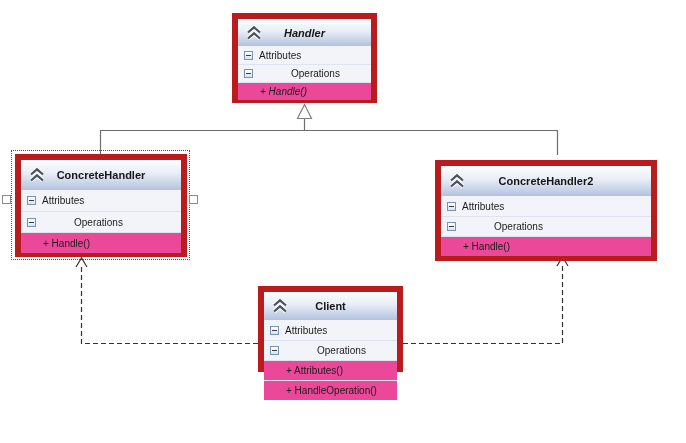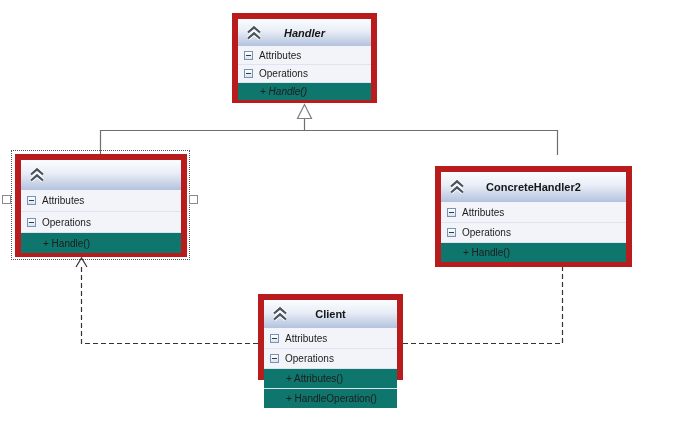--- a/index.html
+++ b/index.html
@@ -23,38 +23,38 @@
   }
   .italic{font-style:italic;}
   .chevron{
     position:absolute;left:7px;top:50%;transform:translateY(-50%);
     width:18px;height:15px;cursor:pointer;
   }
   .row{
     flex:0 0 auto;height:var(--rowh,20px);box-sizing:border-box;
     display:flex;align-items:center;font-size:10px;color:#1c1c1c;
   }
-  .row + .row{border-top:1px solid #dde3ef;}
+  .row + .row{border-top:1px solid #dde3ef;gap:32px;}
   .section{background:#f2f4f9;padding-left:6px;}
   .section .label{margin-left:6px;}
-  .member{background:#0f766e;padding-left:22px;}
+  .member{background:#ec4899;padding-left:22px;}
   .minus-box{
     position:relative;width:9px;height:9px;box-sizing:border-box;
     border:1px solid #7693b6;background:linear-gradient(180deg,#ffffff,#d9e3f0);
     cursor:pointer;flex:0 0 auto;
   }
   .minus-box::after{
     content:"";position:absolute;left:1px;right:1px;top:3px;height:1px;background:#3a3a3a;
   }
   .box-footer{flex:1 1 auto;background:#b3c2de;}
   
   #box-handler{left:232px;top:13px;width:145px;height:90px;--headh:27px;--rowh:18px;}
   #box-concrete{left:15px;top:154px;width:172px;height:103px;--headh:30px;--rowh:21px;}
-  #box-concrete2{left:435px;top:166px;width:197px;height:101px;--headh:30px;--rowh:20px;}
-  #box-client{left:258px;top:294px;width:145px;height:86px;--headh:28px;--rowh:20px;}
+  #box-concrete2{left:435px;top:160px;width:222px;height:101px;--headh:30px;--rowh:20px;}
+  #box-client{left:258px;top:286px;width:145px;height:86px;--headh:28px;--rowh:20px;}
   
   .selection-rect{
     position:absolute;left:11px;top:150px;width:179px;height:110px;
     border:1px dotted #555;z-index:1;box-sizing:border-box;
   }
   .handle{
     position:absolute;width:7px;height:7px;background:#ffffff;
     border:1px solid #8a8a8a;z-index:3;cursor:ew-resize;
   }
   #handle-left{left:2px;top:195px;}
@@ -108,20 +108,21 @@
   <div class="uml-box" id="box-concrete">
     <div class="box-header">
       <span class="chevron">
         <svg width="18" height="15" viewBox="0 0 18 15">
           <path d="M3 7 L9 1.8 L15 7" fill="none" stroke="#ffffff" stroke-width="4.2"></path>
           <path d="M3 13 L9 7.8 L15 13" fill="none" stroke="#ffffff" stroke-width="4.2"></path>
           <path d="M3 7 L9 1.8 L15 7" fill="none" stroke="#49545f" stroke-width="2.2"></path>
           <path d="M3 13 L9 7.8 L15 13" fill="none" stroke="#49545f" stroke-width="2.2"></path>
         </svg>
       </span>
+      <span class="title">ConcreteHandler</span>
     </div>
     <div class="row section">
       <span class="minus-box"></span>
       <span class="label">Attributes</span>
     </div>
     <div class="row section">
       <span class="minus-box"></span>
       <span class="label">Operations</span>
     </div>
     <div class="row member">+ Handle()</div>

